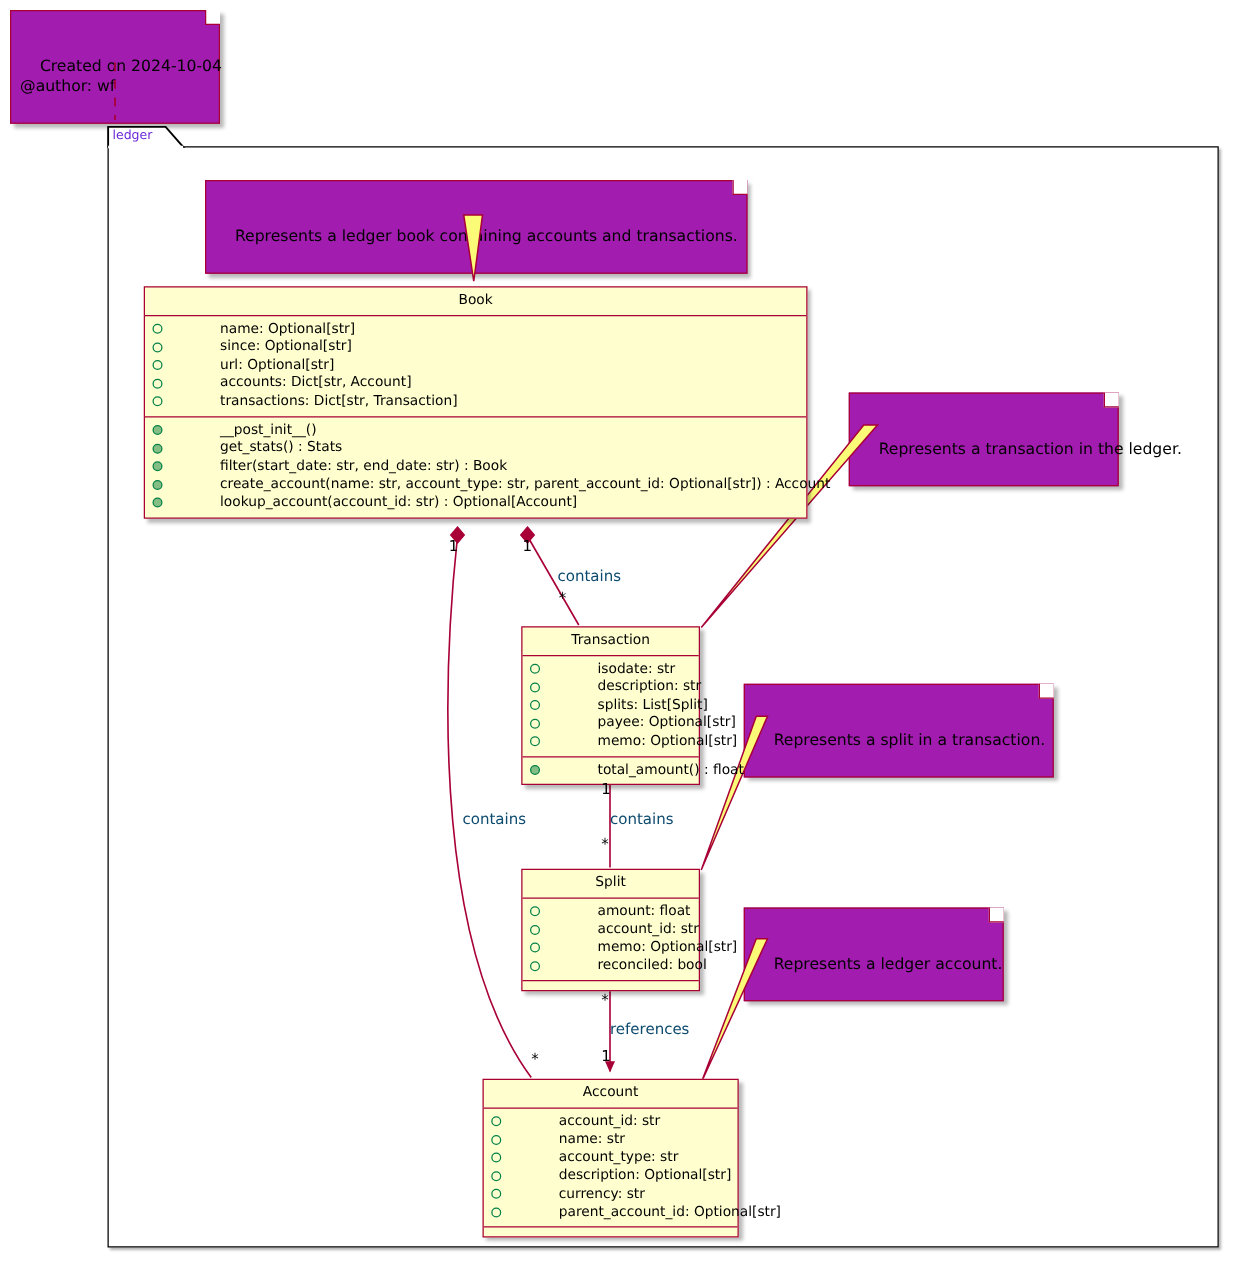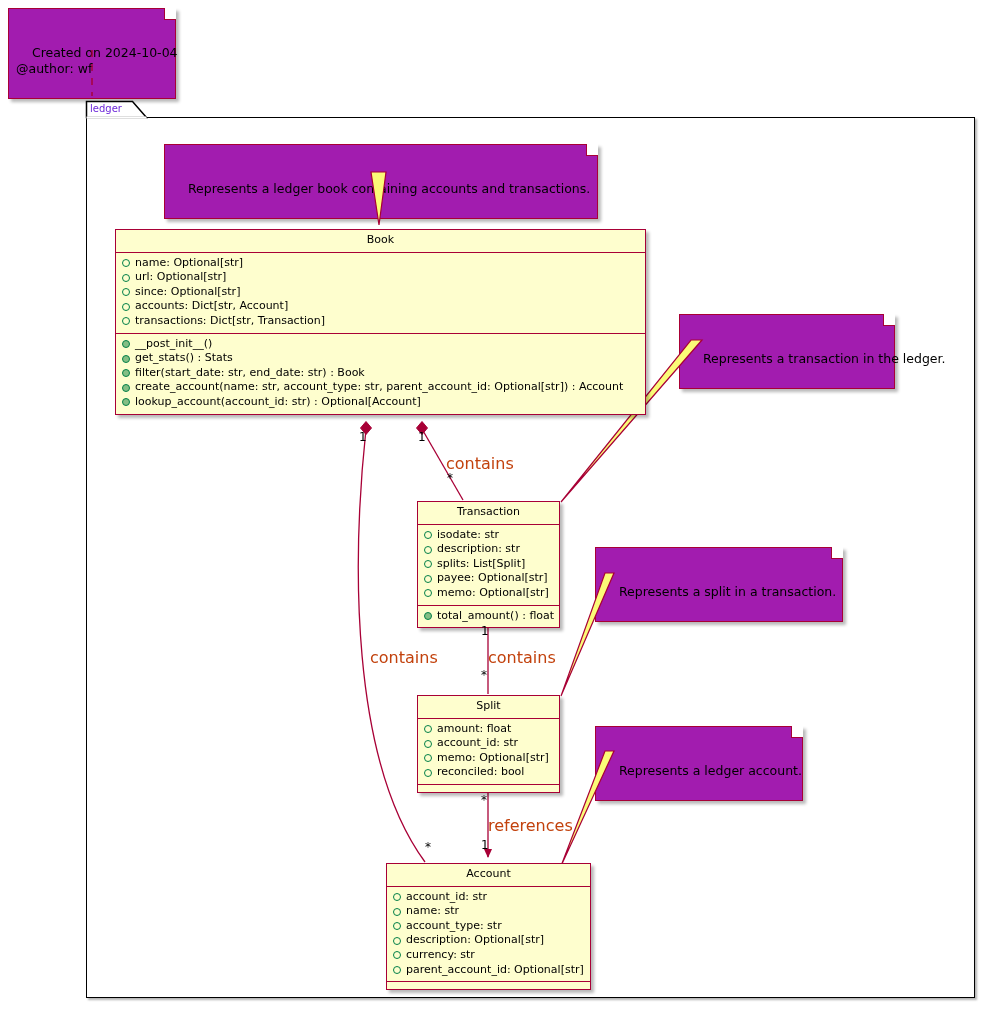--- a/index.html
+++ b/index.html
@@ -69,20 +69,21 @@
   .cls-sec:last-child { border-bottom: none; }
   .cls-sec.empty { height: 7px; padding: 0; }
   .member {
     font-size: 11px;
     color: #000000;
     line-height: 14.6px;
     white-space: nowrap;
     display: flex;
     align-items: center;
     padding-left: 2px;
+    gap: 41px;
   }
   .mk {
     display: inline-block;
     width: 8px;
     height: 8px;
     border-radius: 50%;
     margin-right: 5px;
     flex: 0 0 auto;
     box-sizing: border-box;
   }
@@ -109,22 +110,22 @@
     width: 11px;
     height: 11px;
     background: #ffffff;
     border-left: 1.2px solid #A80036;
     border-bottom: 1.2px solid #A80036;
   }
 
   
   .elabel {
     position: absolute;
-    font-size: 16px;
-    color: #c2410c;
+    font-size: 12px;
+    color: #0c4a6e;
     font-family: "DejaVu Sans", sans-serif;
     white-space: nowrap;
   }
   .mult {
     position: absolute;
     font-size: 12px;
     color: #000000;
     font-family: "DejaVu Sans", sans-serif;
     white-space: nowrap;
   }
@@ -200,25 +201,25 @@
 
   <div class="cls" style="left:115px; top:229px; width:531px; z-index:5;">
     <div class="cls-title">Book</div>
     <div class="cls-sec">
       <div class="member">
         <span class="mk field"></span>
         <span>name: Optional[str]</span>
       </div>
       <div class="member">
         <span class="mk field"></span>
+        <span>since: Optional[str]</span>
+      </div>
+      <div class="member">
+        <span class="mk field"></span>
         <span>url: Optional[str]</span>
-      </div>
-      <div class="member">
-        <span class="mk field"></span>
-        <span>since: Optional[str]</span>
       </div>
       <div class="member">
         <span class="mk field"></span>
         <span>accounts: Dict[str, Account]</span>
       </div>
       <div class="member">
         <span class="mk field"></span>
         <span>transactions: Dict[str, Transaction]</span>
       </div>
     </div>

